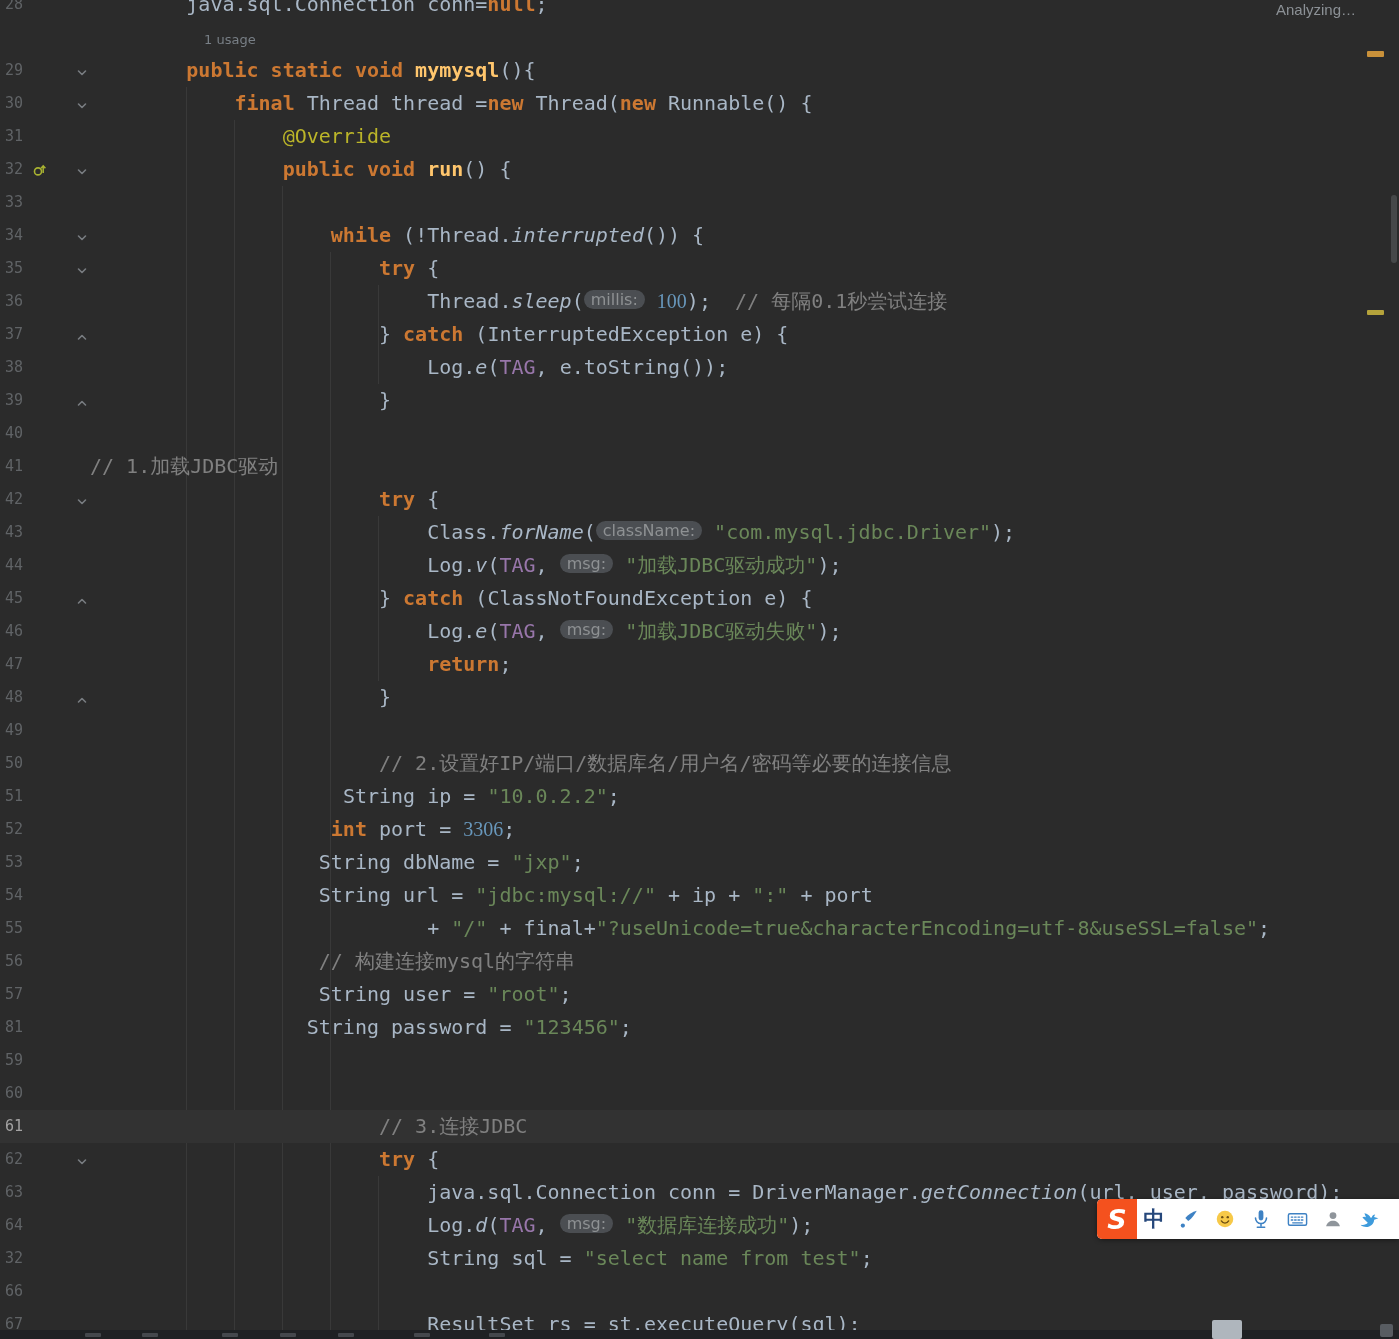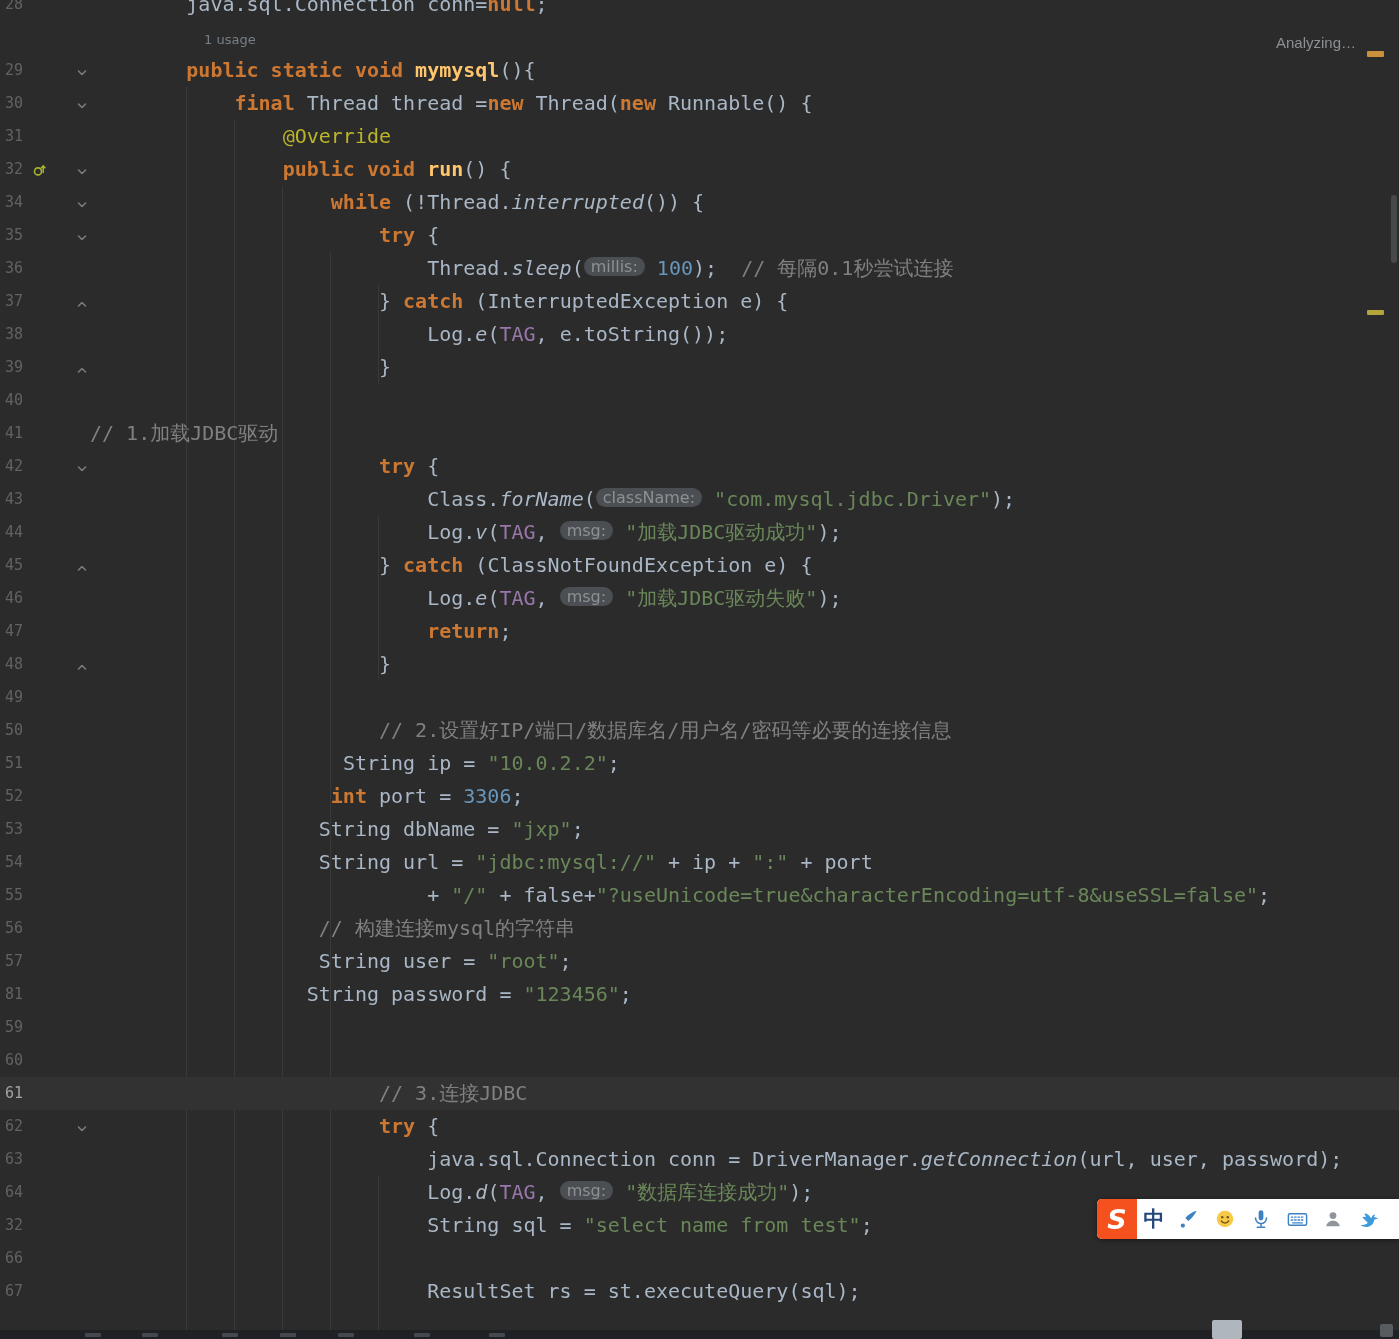--- a/index.html
+++ b/index.html
@@ -22,37 +22,37 @@
   .fold{position:absolute;left:76px;top:10px;width:12px;height:12px;cursor:pointer;}
   .ovr{position:absolute;left:33px;top:9px;width:14px;height:14px;cursor:pointer;}
   .code{
     display:block;margin-left:90px;font-size:20px;line-height:33px;
     color:var(--default_text,#A9B7C6);white-space:pre;
   }
   .s-txt{color:var(--default_text,#A9B7C6);}
   .s-kw{color:var(--keyword,#CC7832);font-weight:bold;}
   .s-fn{color:var(--method,#FFC66D);font-weight:bold;}
   .s-str{color:var(--string,#6A8759);}
-  .s-num{color:var(--number,#6897BB);}
+  .s-num{color:var(--number,#6897BB);font-family:Liberation Serif, serif;}
   .s-cmt{color:var(--comment,#808080);}
   .s-fld{color:var(--field,#9876AA);}
   .s-itm{color:var(--default_text,#A9B7C6);font-style:italic;}
   .s-ann{color:var(--annotation,#BBB529);}
   .s-hint{
     display:inline-block;background:var(--inlay_bg,#4B4E52);color:var(--inlay_text,#8E9193);
     font-size:16px;line-height:19px;border-radius:10px;padding:0 7px;vertical-align:3px;
     font-family:"DejaVu Sans",sans-serif;
   }
   .usage{
     display:inline-block;margin-left:114px;font-size:13px;line-height:33px;
     color:#787F86;font-family:"DejaVu Sans",sans-serif;
   }
   #analyzing{
     position:absolute;left:1276px;top:1px;z-index:5;
-    color:#8C9196;font:15px "Liberation Sans","DejaVu Sans",sans-serif;margin-top:33px;
+    color:#8C9196;font:15px "Liberation Sans","DejaVu Sans",sans-serif;
   }
   .stripe-mark{position:absolute;left:1367px;width:17px;border-radius:1px;z-index:6;}
   #stripe-mark-1{top:51px;height:6px;background:#C9913A;}
   #stripe-mark-2{top:310px;height:5px;background:#B5A33B;}
   #scroll-thumb{
     position:absolute;right:2px;top:195px;width:6px;height:68px;z-index:6;
     background:rgba(170,176,184,0.22);border-radius:3px;
   }
   #bottom-strip{position:absolute;left:0;top:1330px;width:1399px;height:9px;background:#1F2124;z-index:7;}
   .stub{position:absolute;top:3px;height:4px;width:16px;background:#45484D;border-radius:1px;}
@@ -97,20 +97,21 @@
       <div class="row"><span class="ln">30</span><span class="fold"><svg width="12" height="12" viewBox="0 0 12 12">
             <path d="M2.5 4 L6 7.5 L9.5 4" fill="none" stroke="#787C80" stroke-width="1.6" stroke-linecap="round" stroke-linejoin="round"></path>
           </svg></span><span class="code"><span class="s-txt">            </span><span class="s-kw">final</span><span class="s-txt"> Thread thread =</span><span class="s-kw">new</span><span class="s-txt"> Thread(</span><span class="s-kw">new</span><span class="s-txt"> Runnable() {</span></span></div>
       <div class="row"><span class="ln">31</span><span class="code"><span class="s-txt">                </span><span class="s-ann">@Override</span></span></div>
       <div class="row"><span class="ln">32</span><span class="ovr"><svg width="14" height="14" viewBox="0 0 14 14">
             <circle cx="5" cy="8.4" r="3.5" fill="none" stroke="#A8B231" stroke-width="1.6"></circle>
             <path d="M10.2 10 V3.2 M8 5.2 L10.2 2.8 L12.4 5.2" fill="none" stroke="#A8B231" stroke-width="1.5"></path>
           </svg></span><span class="fold"><svg width="12" height="12" viewBox="0 0 12 12">
             <path d="M2.5 4 L6 7.5 L9.5 4" fill="none" stroke="#787C80" stroke-width="1.6" stroke-linecap="round" stroke-linejoin="round"></path>
           </svg></span><span class="code"><span class="s-txt">                </span><span class="s-kw">public void </span><span class="s-fn">run</span><span class="s-txt">() {</span></span></div>
+      <div class="row"><span class="ln">33</span><span class="code"></span></div>
       <div class="row"><span class="ln">34</span><span class="fold"><svg width="12" height="12" viewBox="0 0 12 12">
             <path d="M2.5 4 L6 7.5 L9.5 4" fill="none" stroke="#787C80" stroke-width="1.6" stroke-linecap="round" stroke-linejoin="round"></path>
           </svg></span><span class="code"><span class="s-txt">                    </span><span class="s-kw">while</span><span class="s-txt"> (!Thread.</span><span class="s-itm">interrupted</span><span class="s-txt">()) {</span></span></div>
       <div class="row"><span class="ln">35</span><span class="fold"><svg width="12" height="12" viewBox="0 0 12 12">
             <path d="M2.5 4 L6 7.5 L9.5 4" fill="none" stroke="#787C80" stroke-width="1.6" stroke-linecap="round" stroke-linejoin="round"></path>
           </svg></span><span class="code"><span class="s-txt">                        </span><span class="s-kw">try</span><span class="s-txt"> {</span></span></div>
       <div class="row"><span class="ln">36</span><span class="code"><span class="s-txt">                            </span><span class="s-txt">Thread.</span><span class="s-itm">sleep</span><span class="s-txt">(</span><span class="s-hint">millis:</span><span class="s-txt"> </span><span class="s-num">100</span><span class="s-txt">);  </span><span class="s-cmt">// 每隔0.1秒尝试连接</span></span></div>
       <div class="row"><span class="ln">37</span><span class="fold"><svg width="12" height="12" viewBox="0 0 12 12">
             <path d="M2.5 8 L6 4.5 L9.5 8" fill="none" stroke="#787C80" stroke-width="1.6" stroke-linecap="round" stroke-linejoin="round"></path>
           </svg></span><span class="code"><span class="s-txt">                        </span><span class="s-txt">} </span><span class="s-kw">catch</span><span class="s-txt"> (InterruptedException e) {</span></span></div>
@@ -132,21 +133,21 @@
       <div class="row"><span class="ln">47</span><span class="code"><span class="s-txt">                            </span><span class="s-kw">return</span><span class="s-txt">;</span></span></div>
       <div class="row"><span class="ln">48</span><span class="fold"><svg width="12" height="12" viewBox="0 0 12 12">
             <path d="M2.5 8 L6 4.5 L9.5 8" fill="none" stroke="#787C80" stroke-width="1.6" stroke-linecap="round" stroke-linejoin="round"></path>
           </svg></span><span class="code"><span class="s-txt">                        </span><span class="s-txt">}</span></span></div>
       <div class="row"><span class="ln">49</span><span class="code"></span></div>
       <div class="row"><span class="ln">50</span><span class="code"><span class="s-txt">                        </span><span class="s-cmt">// 2.设置好IP/端口/数据库名/用户名/密码等必要的连接信息</span></span></div>
       <div class="row"><span class="ln">51</span><span class="code"><span class="s-txt">                     </span><span class="s-txt">String ip = </span><span class="s-str">"10.0.2.2"</span><span class="s-txt">;</span></span></div>
       <div class="row"><span class="ln">52</span><span class="code"><span class="s-txt">                    </span><span class="s-kw">int</span><span class="s-txt"> port = </span><span class="s-num">3306</span><span class="s-txt">;</span></span></div>
       <div class="row"><span class="ln">53</span><span class="code"><span class="s-txt">                   </span><span class="s-txt">String dbName = </span><span class="s-str">"jxp"</span><span class="s-txt">;</span></span></div>
       <div class="row"><span class="ln">54</span><span class="code"><span class="s-txt">                   </span><span class="s-txt">String url = </span><span class="s-str">"jdbc:mysql://"</span><span class="s-txt"> + ip + </span><span class="s-str">":"</span><span class="s-txt"> + port</span></span></div>
-      <div class="row"><span class="ln">55</span><span class="code"><span class="s-txt">                            </span><span class="s-txt">+ </span><span class="s-str">"/"</span><span class="s-txt"> + false+</span><span class="s-str">"?useUnicode=true&amp;characterEncoding=utf-8&amp;useSSL=false"</span><span class="s-txt">;</span></span></div>
+      <div class="row"><span class="ln">55</span><span class="code"><span class="s-txt">                            </span><span class="s-txt">+ </span><span class="s-str">"/"</span><span class="s-txt"> + final+</span><span class="s-str">"?useUnicode=true&amp;characterEncoding=utf-8&amp;useSSL=false"</span><span class="s-txt">;</span></span></div>
       <div class="row"><span class="ln">56</span><span class="code"><span class="s-txt">                   </span><span class="s-cmt">// 构建连接mysql的字符串</span></span></div>
       <div class="row"><span class="ln">57</span><span class="code"><span class="s-txt">                   </span><span class="s-txt">String user = </span><span class="s-str">"root"</span><span class="s-txt">;</span></span></div>
       <div class="row"><span class="ln">81</span><span class="code"><span class="s-txt">                  </span><span class="s-txt">String password = </span><span class="s-str">"123456"</span><span class="s-txt">;</span></span></div>
       <div class="row"><span class="ln">59</span><span class="code"></span></div>
       <div class="row"><span class="ln">60</span><span class="code"></span></div>
       <div class="row current"><span class="ln">61</span><span class="code"><span class="s-txt">                        </span><span class="s-cmt">// 3.连接JDBC</span></span></div>
       <div class="row"><span class="ln">62</span><span class="fold"><svg width="12" height="12" viewBox="0 0 12 12">
             <path d="M2.5 4 L6 7.5 L9.5 4" fill="none" stroke="#787C80" stroke-width="1.6" stroke-linecap="round" stroke-linejoin="round"></path>
           </svg></span><span class="code"><span class="s-txt">                        </span><span class="s-kw">try</span><span class="s-txt"> {</span></span></div>
       <div class="row"><span class="ln">63</span><span class="code"><span class="s-txt">                            </span><span class="s-txt">java.sql.Connection conn = DriverManager.</span><span class="s-itm">getConnection</span><span class="s-txt">(url, user, password);</span></span></div>

